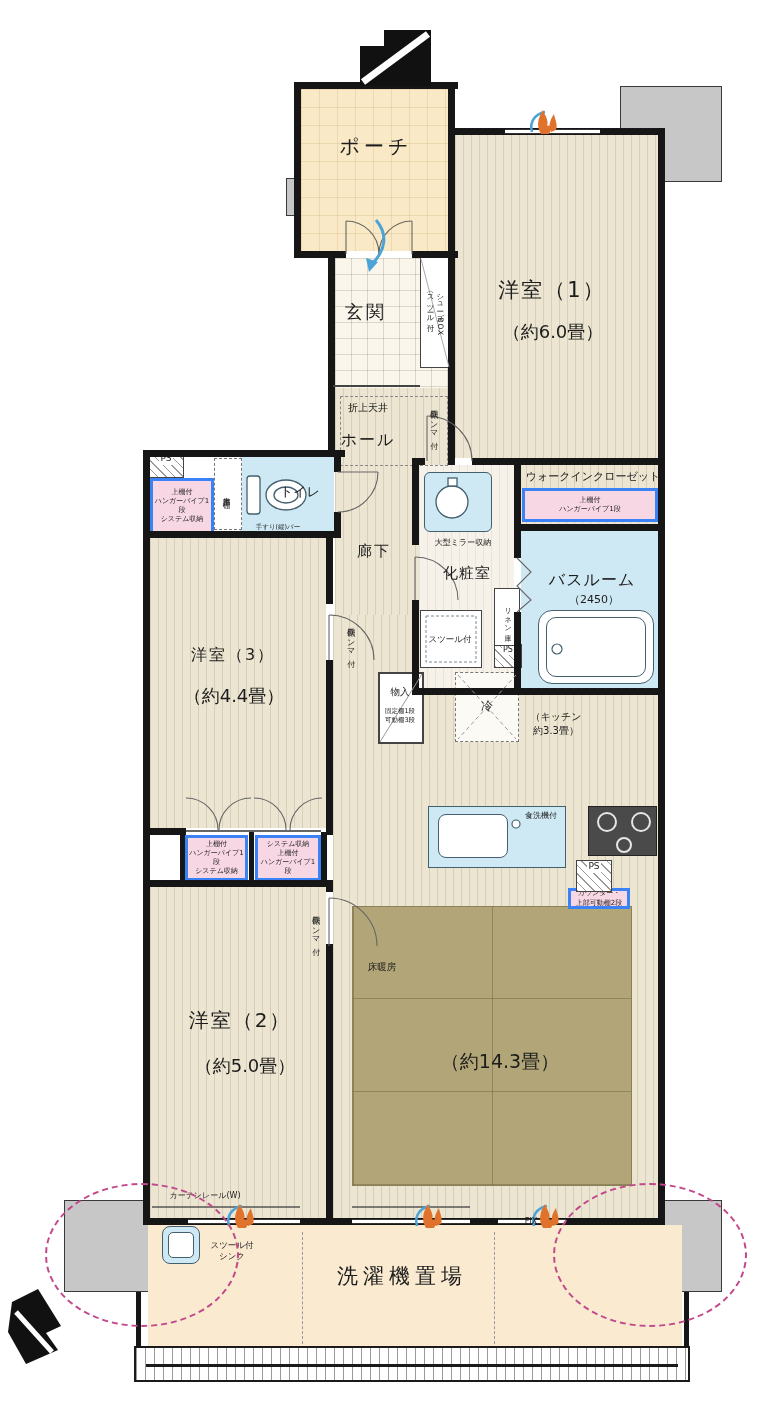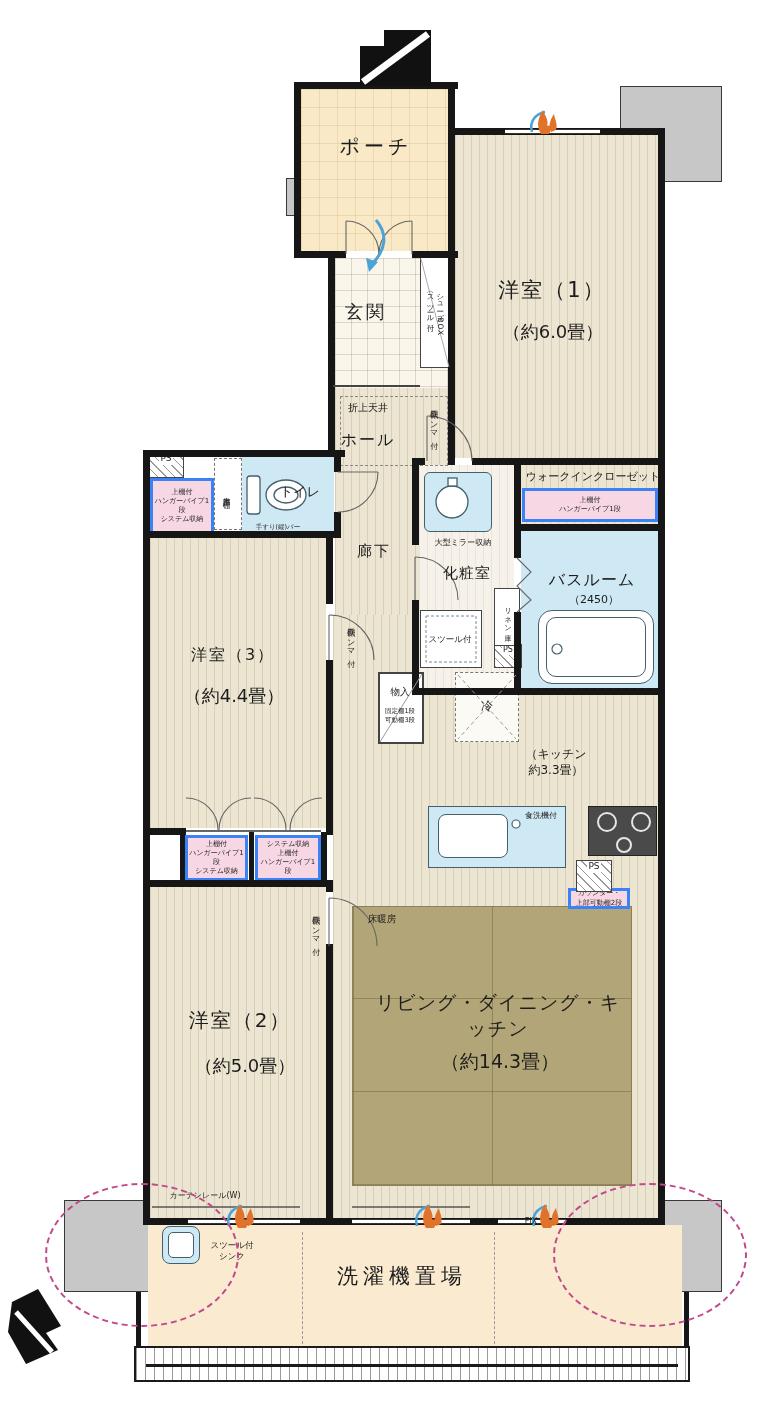--- a/index.html
+++ b/index.html
@@ -272,29 +272,28 @@
   <div class="lbl" style="left:594px;top:600px;font-size:11px">（2450）</div>
   <div class="lbl" style="left:450px;top:640px;font-size:8.5px">スツール付</div>
   <div class="vlbl" style="left:507px;top:616px;font-size:7px">リネン庫</div>
   <div class="lbl" style="left:233px;top:655px;font-size:16px;letter-spacing:2px">洋室（3）</div>
   <div class="lbl" style="left:234px;top:696px;font-size:18px">（約4.4畳）</div>
   <div class="vlbl" style="left:350px;top:638px;font-size:8px">回転ランマ付</div>
   <div class="lbl" style="left:400px;top:692px;font-size:9.5px">物入</div>
   <div class="lbl" style="left:400px;top:716px;font-size:6.5px">固定棚1段
 可動棚3段</div>
   <div class="lbl" style="left:487px;top:706px;font-size:12px">冷</div>
-  <div class="lbl" style="left:556px;top:762px;font-size:12px">（キッチン
+  <div class="lbl" style="left:556px;top:723px;font-size:10px">（キッチン
 約3.3畳）</div>
   <div class="lbl" style="left:541px;top:816px;font-size:8px">食洗機付</div>
   <div class="vlbl" style="left:315px;top:926px;font-size:8px">回転ランマ付</div>
   <div class="lbl" style="left:240px;top:1020px;font-size:20px;letter-spacing:2px">洋室（2）</div>
   <div class="lbl" style="left:245px;top:1066px;font-size:18px">（約5.0畳）</div>
-  <div class="lbl" style="left:498px;top:1016px;font-size:19px;letter-spacing:1px">リビング・ダイニング・キッチン</div>
   <div class="lbl" style="left:500px;top:1062px;font-size:19px">（約14.3畳）</div>
-  <div class="lbl" style="left:382px;top:919px;font-size:9.5px">床暖房</div>
+  <div class="lbl" style="left:382px;top:967px;font-size:9.5px">床暖房</div>
   <div class="lbl" style="left:205px;top:1196px;font-size:8px">カーテンレール(W)</div>
   <div class="lbl" style="left:531px;top:1222px;font-size:8px">FIX</div>
   <div class="lbl" style="left:232px;top:1251px;font-size:8.5px">スツール付
 シンク</div>
   <div class="lbl" style="left:402px;top:1276px;font-size:21px;letter-spacing:5px">洗濯機置場</div>
 
   <div class="circle" style="left:45px;top:1183px;width:190px;height:140px"></div>
   <div class="circle" style="left:553px;top:1183px;width:190px;height:140px"></div>
 
 </div>

